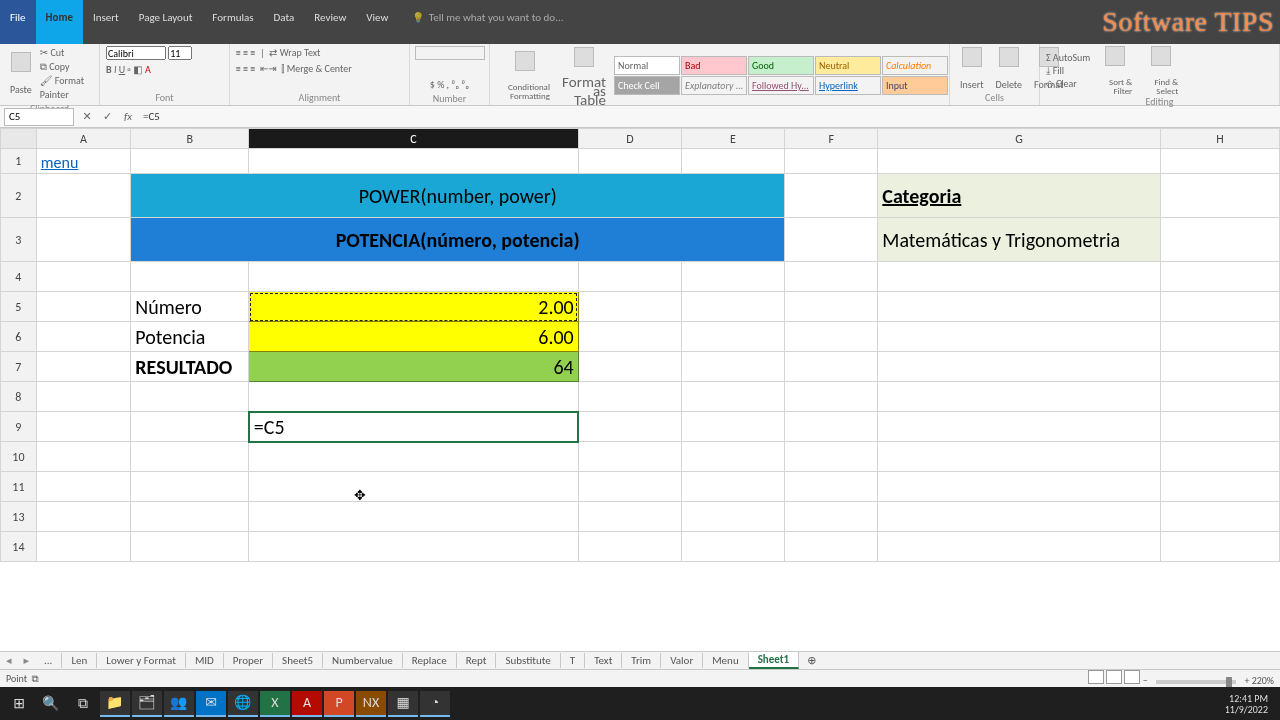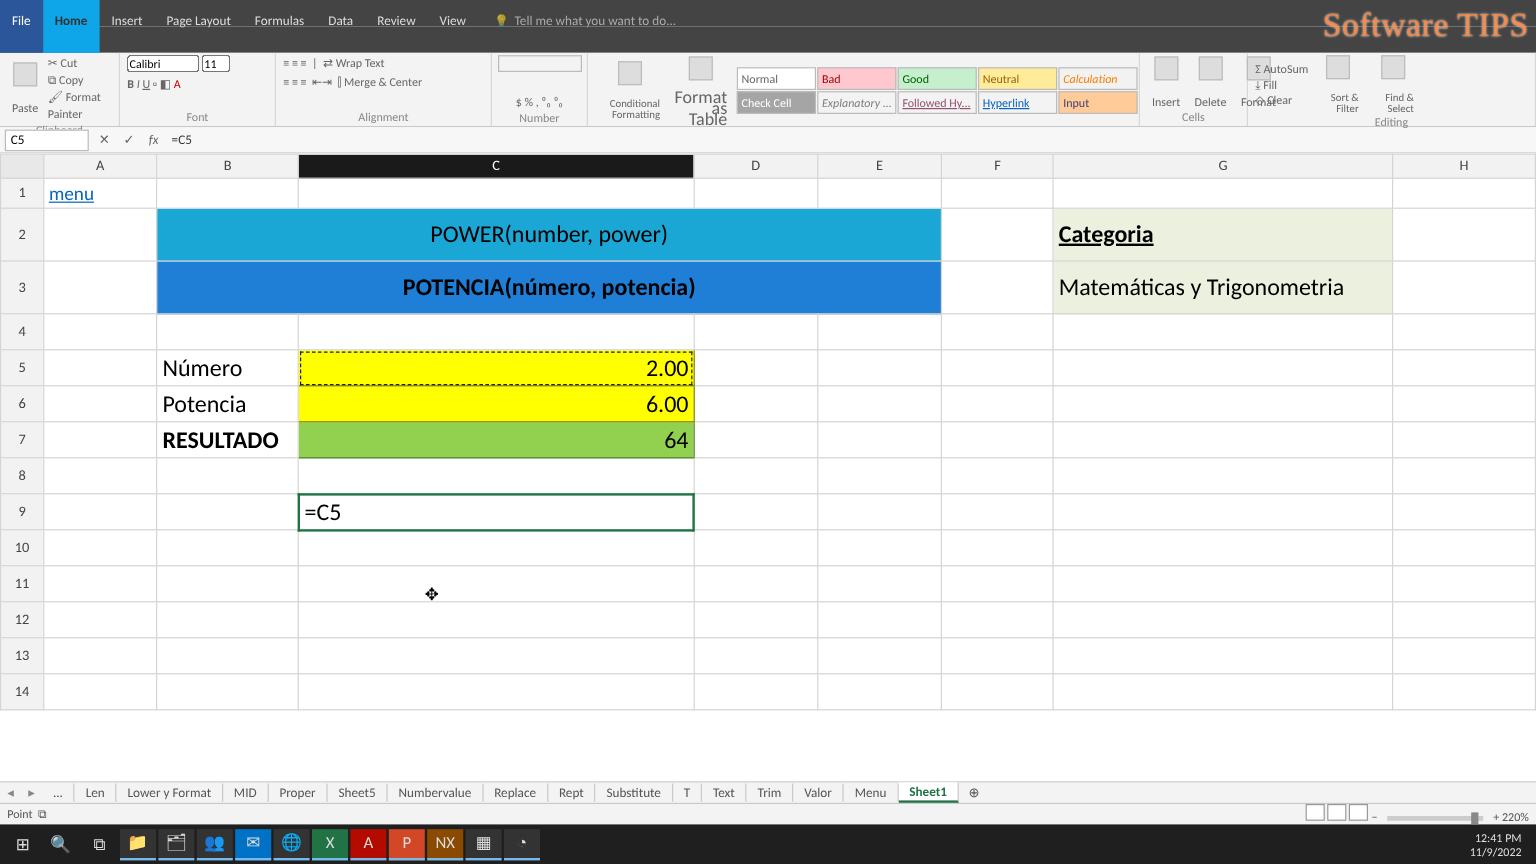--- a/index.html
+++ b/index.html
@@ -353,31 +353,20 @@
           <td></td>
           <td></td>
           <td></td>
           <td></td>
           <td></td>
           <td></td>
           <td></td>
         </tr>
     <tr>
           <th>11</th>
-          <td></td>
-          <td></td>
-          <td></td>
-          <td></td>
-          <td></td>
-          <td></td>
-          <td></td>
-          <td></td>
-        </tr>
-    <tr>
-          <th>12</th>
           <td></td>
           <td></td>
           <td></td>
           <td></td>
           <td></td>
           <td></td>
           <td></td>
           <td></td>
         </tr>
     <tr>

